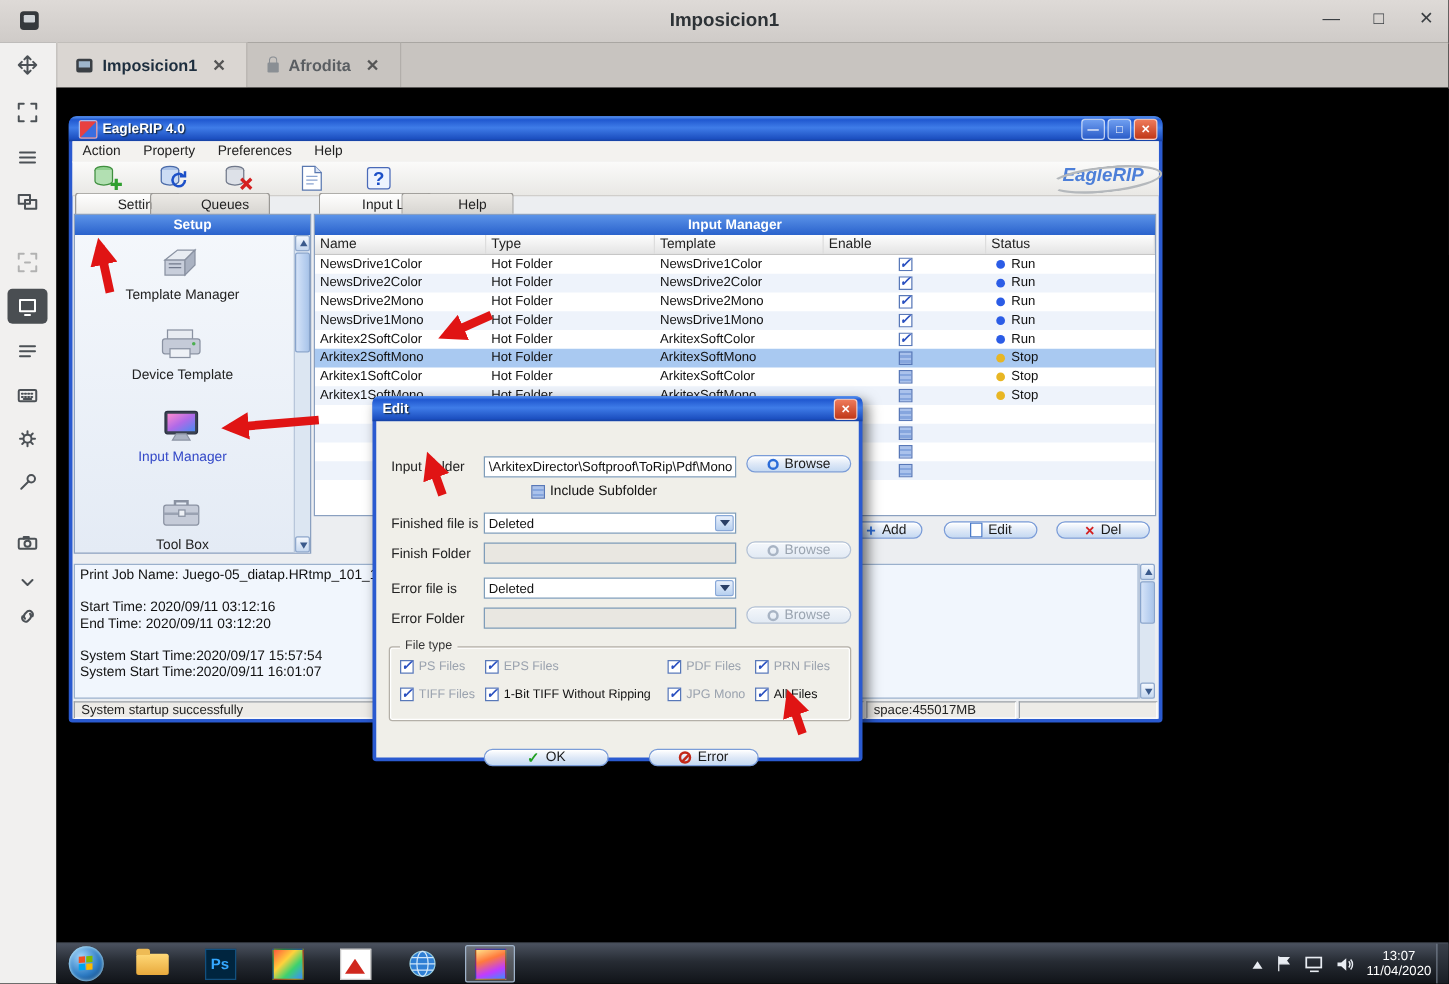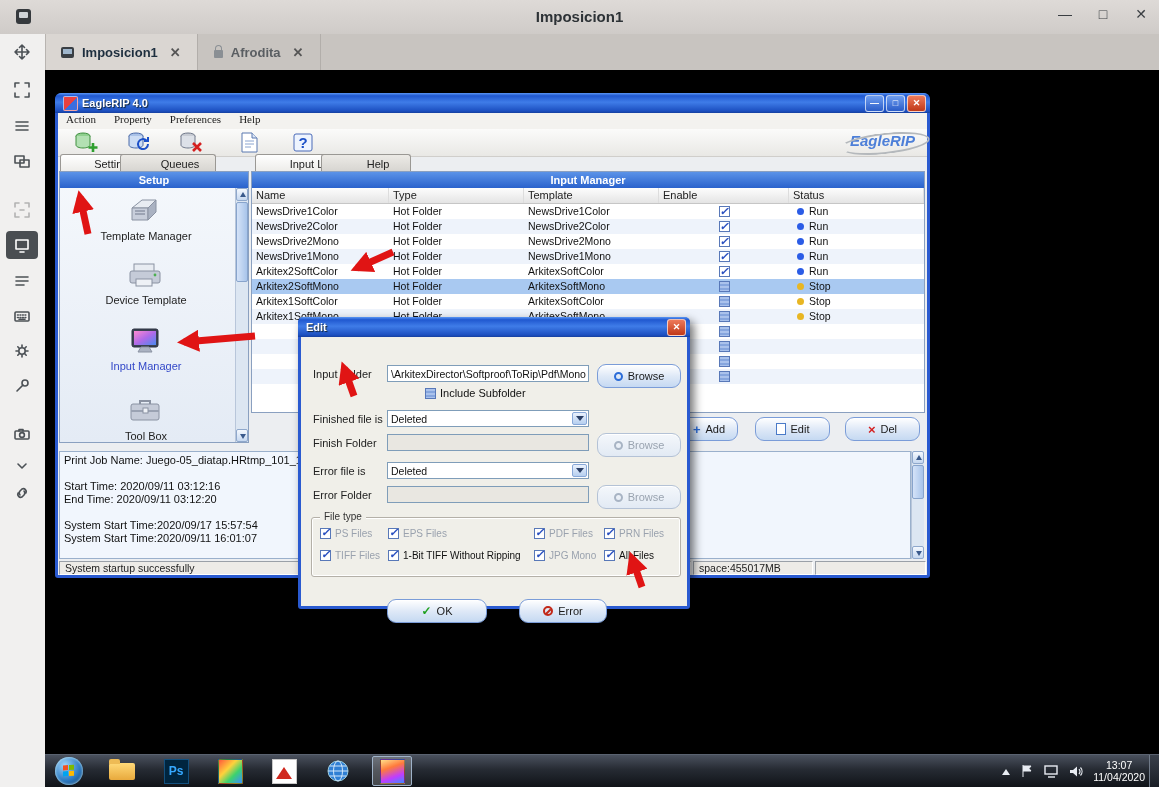--- a/index.html
+++ b/index.html
@@ -33,21 +33,21 @@
 
   
   #erip{position:absolute;left:55px;top:93px;width:875px;height:485px;background:#2a5ad0;border-radius:7px 7px 3px 3px;box-shadow:3px 4px 12px rgba(0,0,0,.65);z-index:2;}
   .erip-title{position:absolute;left:0;top:0;right:0;height:20px;border-radius:6px 6px 0 0;background:linear-gradient(180deg,#5a96f4 0%,#2058d0 14%,#3f7ce8 46%,#1c4fc0 90%,#16409e 100%);display:flex;align-items:center;padding:0 4px;}
   .erip-ico{width:13px;height:13px;background:linear-gradient(135deg,#e84040 50%,#3a6ee0 50%);border:1px solid #fff8;border-radius:2px;margin:0 4px;}
   .erip-title-text{color:#fff;font-size:11px;font-weight:bold;text-shadow:1px 1px 1px #123;flex:1;}
   .xpb{width:17px;height:15px;border-radius:3px;border:1px solid #ffffffaa;margin-left:2px;color:#fff;font-size:9px;font-weight:bold;display:flex;align-items:center;justify-content:center;background:linear-gradient(#6f9ef0,#2a5cc8);}
   .xpb.close{background:linear-gradient(#ee7a5a,#c03818);}
   .erip-body{position:absolute;left:3px;right:3px;top:20px;bottom:3px;background:#eceef1;}
 
-  .erip-menu{position:absolute;left:3px;top:20px;right:3px;height:16px;background:#f3f2ef;border-bottom:1px solid #d8d6d2;display:flex;gap:18px;padding-left:8px;font-size:11px;color:#222;font-family:Liberation Serif, serif;}
+  .erip-menu{position:absolute;left:3px;top:20px;right:3px;height:16px;background:#f3f2ef;border-bottom:1px solid #d8d6d2;display:flex;gap:18px;align-items:center;padding-left:8px;font-size:11px;color:#222;}
   .erip-tools{position:absolute;left:3px;top:36px;right:3px;height:27px;background:linear-gradient(#fbfbfa,#e9e8e5);border-bottom:1px solid #d0cecb;}
   .tool-ic{position:absolute;top:2px;width:26px;height:23px;display:flex;align-items:center;justify-content:center;}
   .logo{position:absolute;right:12px;top:3px;font-size:15px;font-weight:bold;font-style:italic;color:#4d7fd8;}
   .logo::before{content:"";position:absolute;left:-10px;top:1px;width:86px;height:17px;border:2px solid #b4b8bc;border-left-color:transparent;border-radius:50%;transform:rotate(-6deg);}
 
   .ptab{position:absolute;top:61px;height:17px;border:1px solid #9a9894;border-bottom:none;border-radius:3px 3px 0 0;font-size:11px;display:flex;align-items:center;justify-content:center;color:#222;background:linear-gradient(#eceae6,#d6d4d0);padding-left:24px;}
   .ptab.on{background:linear-gradient(#ffffff,#ecebe8);}
 
   .phead{height:16px;background:linear-gradient(#5b93e8,#2a62cc);color:#fff;font-weight:bold;font-size:11px;display:flex;align-items:center;justify-content:center;}
 
@@ -63,21 +63,21 @@
   .trow.selected{background:#a9c9f1;}
   .tc{padding-left:4px;overflow:hidden;white-space:nowrap;line-height:15px;}
   .tc.cen{display:flex;justify-content:center;padding:0;}
   .tc.st{display:flex;align-items:center;gap:5px;padding-left:8px;}
   .tc.st em{font-style:normal;}
   .dot{width:7px;height:7px;border-radius:50%;display:inline-block;}
   .cb{width:11px;height:11px;border:1px solid #5878b8;display:inline-block;position:relative;background:repeating-linear-gradient(180deg,#aac2ec 0 2px,#86a6de 2px 4px);box-sizing:border-box;}
   .cb.checked{background:#fff;}
   .cb.checked::after{content:"✓";position:absolute;left:0px;top:-3px;font-size:11px;font-weight:bold;color:#2a50c0;}
 
-  .pill{position:absolute;height:24px;border:1px solid #7a9cd8;border-radius:9px;background:linear-gradient(#ffffff,#dfe9f7 50%,#c5d9f2);font-size:11px;display:flex;align-items:center;justify-content:center;gap:5px;color:#1a1a1a;box-shadow:inset 0 1px 0 #fff;box-sizing:border-box;text-align:right;}
+  .pill{position:absolute;height:14px;border:1px solid #7a9cd8;border-radius:9px;background:linear-gradient(#ffffff,#dfe9f7 50%,#c5d9f2);font-size:11px;display:flex;align-items:center;justify-content:center;gap:5px;color:#1a1a1a;box-shadow:inset 0 1px 0 #fff;box-sizing:border-box;text-align:right;}
   .pill.disabled{color:#9aa4b0;border-color:#b4c2d6;background:linear-gradient(#f4f7fb,#e2eaf4);}
   .ic-add::before{content:"+";color:#2b6cd8;font-weight:bold;font-size:13px;}
   .ic-edit{width:8px;height:10px;background:#fff;border:1px solid #4a7ac8;display:inline-block;}
   .ic-del::before{content:"×";color:#d42020;font-weight:bold;font-size:13px;}
   .ic-ok::before{content:"✓";color:#1fa01f;font-weight:bold;font-size:12px;}
   .ic-cancel{width:10px;height:10px;border:2px solid #c22818;border-radius:50%;display:inline-block;position:relative;box-sizing:border-box;}
   .ic-cancel::after{content:"";position:absolute;left:-1px;top:2.5px;width:8px;height:2px;background:#c22818;transform:rotate(-45deg);}
   .ic-browse{width:9px;height:9px;border:2px solid #2b6cd8;border-radius:50%;display:inline-block;box-sizing:border-box;}
 
   .log{position:absolute;left:4px;top:358px;width:852px;height:108px;background:#f1f6fd;border:1px solid #9ab0cc;font-size:11px;color:#111;padding:2px 0 0 4px;box-sizing:border-box;}

